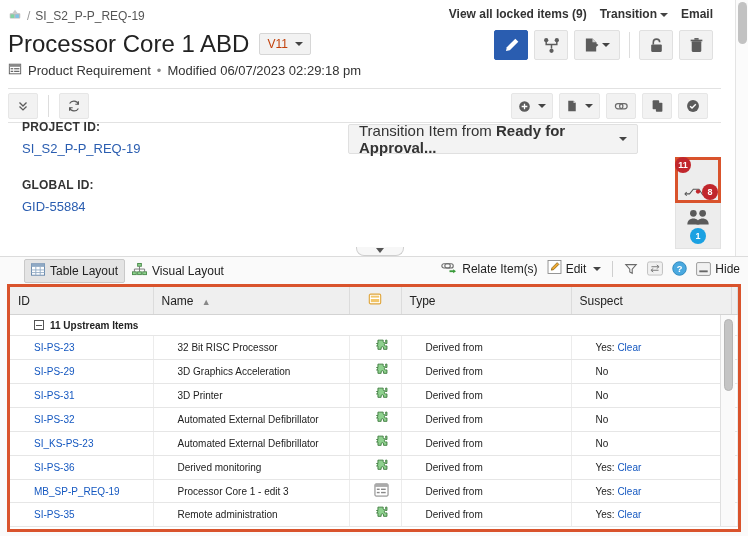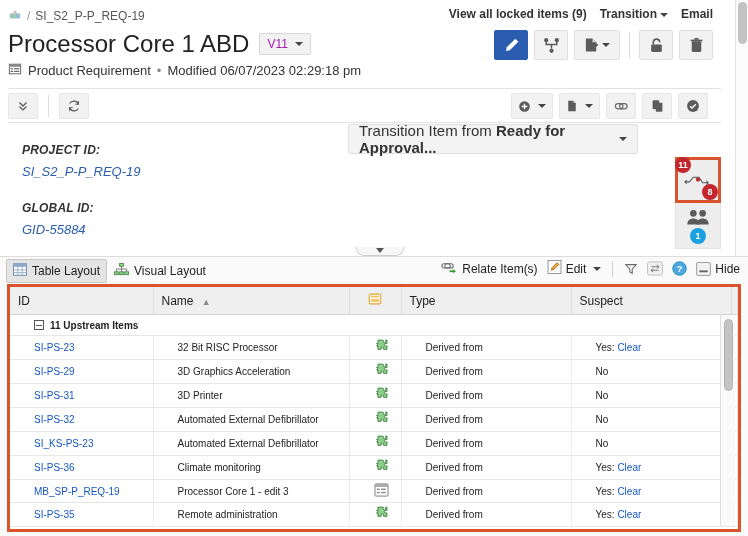--- a/index.html
+++ b/index.html
@@ -44,21 +44,21 @@
   .caret-dn {
     display:inline-block; width:0; height:0; margin-left:3px;
     border-left:4px solid transparent; border-right:4px solid transparent;
     border-top:4px solid #444; vertical-align: middle;
   }
 
   .title-row { position:absolute; top: 30px; left: 8px; display:flex; align-items:center; gap:10px; }
   .page-title { font-size: 24px; color:#222; font-weight: normal; line-height: 28px; }
   .ver-btn {
     background:#f2f2f2; border:1px solid #d6d6d6; border-radius:2px;
-    padding: 2px 7px; font-size: 12px; color:#a21caf; display:flex; align-items:center; gap:4px;
+    padding: 2px 7px; font-size: 12px; color:#c2410c; display:flex; align-items:center; gap:4px;
     height: 22px;
   }
 
   .subtitle { position:absolute; top:62px; left:8px; display:flex; align-items:center; gap:6px; font-size:13px; color:#333; }
   .subtitle .dot { color:#888; }
 
   .action-bar { position:absolute; top: 30px; right: 22px; display:flex; align-items:center; gap:6px; }
   .abtn {
     width: 34px; height: 30px; background:#f2f2f2; border:1px solid #e0e0e0; border-radius:2px;
     display:flex; align-items:center; justify-content:center; color:#5c5c5c;
@@ -73,37 +73,37 @@
   .toolbar2 { position:absolute; top:93px; left:0; right:13px; height:30px; }
   .tb-left { position:absolute; left:8px; top:0; display:flex; align-items:center; gap:7px; }
   .tb-right { position:absolute; right:14px; top:0; display:flex; align-items:center; gap:6px; }
   .tbtn {
     height: 26px; min-width: 30px; padding: 0 6px; background:#f2f2f2; border:1px solid #e6e6e6;
     border-radius:2px; display:flex; align-items:center; justify-content:center; gap:4px; color:#5b5b5b;
   }
   .tb-vsep { width:1px; height:22px; background:#ddd; margin:0 3px; }
 
   
-  .fields { position:absolute; top:143px; left:22px;font-style:italic; }
+  .fields { position:absolute; top:120px; left:22px; }
   .fld-label { font-size:12px; font-weight:bold; color:#333; margin-bottom:7px; letter-spacing:.2px; }
   .fld-link { font-size:13px; color:#2a5db0; margin-bottom:22px; }
 
   .transition-box {
     position:absolute; top:124px; left:348px; width: 290px; height: 30px;
     background:#f3f3f3; border:1px solid #e0e0e0; border-radius:2px;
     display:flex; align-items:center; padding: 0 10px; font-size:15px; color:#333;
     justify-content: space-between;
   }
   .transition-box b { font-weight:bold; }
 
   
   .rail { position:absolute; top:157px; right:14px; width:46px; }
   .rail-cell {
     width:46px; height:46px; background:#ededed; border:1px solid #e2e2e2;
-    display:flex; align-items:center; justify-content:center; position:relative;
+    display:flex; align-items:flex-end; justify-content:center; position:relative;
   }
   .rail-cell.highlight { border:3px solid #d9532c; background:#ededed; }
   .badge {
     position:absolute; background:#c1272d; color:#fff; border-radius:50%;
     font-size:9px; font-weight:bold; display:flex; align-items:center; justify-content:center;
     width:16px; height:16px;
   }
   .badge.blue { background:#1ba1e2; }
   .rail-cell2 {
     width:46px; height:46px; background:#ededed; border:1px solid #e2e2e2; border-top:none;
@@ -120,21 +120,21 @@
   }
   .splitter-handle .tri {
     width:0;height:0;border-left:4px solid transparent;border-right:4px solid transparent;
     border-top:5px solid #555; margin-top:1px;
   }
 
   
   .lower { position:absolute; top:256px; left:0; width:748px; height:280px; background:#fafafa; }
   .tabbar { position:absolute; top:0; left:0; right:0; height:27px; background:#fafafa;
             border-top:1px solid #dcdcdc; }
-  .tabgroup { position:absolute; left:6px; top:2px; display:flex; align-items:flex-end; }
+  .tabgroup { position:absolute; left:0; top:2px; display:flex; align-items:flex-end;padding-left:24px; }
   .tab {
     display:flex; align-items:center; gap:5px; padding:3px 6px; font-size:12px; color:#222;
     border:1px solid transparent; border-radius:2px;
   }
   .tab.active { background:#e4e4e4; border:1px solid #c9c9c9; }
   .lowbar-right { position:absolute; right:8px; top:3px; display:flex; align-items:center; gap:9px; font-size:12px; color:#222; }
   .lowbar-right .grp { display:flex; align-items:center; gap:4px; }
   .lb-sep { width:1px; height:16px; background:#cfcfcf; margin:0 2px; }
 
   
@@ -531,21 +531,21 @@
     <td class="colcenter"><span><svg width="15" height="15" viewBox="0 0 16 16">
                     <path d="M6.2 1.2h3.6v1.5a1.3 1.3 0 102.6 0V1.2h1.4v3.6h-1.5a1.3 1.3 0 100 2.6h1.5v3.6h-3.6V9.5a1.3 1.3 0 10-2.6 0v1.5H4.2V7.4H2.7a1.3 1.3 0 100-2.6h1.5V1.2h2z" fill="#8ed18e" stroke="#3f7d3f" stroke-width="1"></path>
                   </svg></span></td>
     <td>Derived from</td>
     <td><span>No</span> </td>
     <td></td>
   </tr>
 
   <tr>
     <td class="idcell"><a class="link">SI-PS-36</a></td>
-    <td>Climate monitoring</td>
+    <td>Derived monitoring</td>
     <td class="colcenter"><span><svg width="15" height="15" viewBox="0 0 16 16">
                     <path d="M6.2 1.2h3.6v1.5a1.3 1.3 0 102.6 0V1.2h1.4v3.6h-1.5a1.3 1.3 0 100 2.6h1.5v3.6h-3.6V9.5a1.3 1.3 0 10-2.6 0v1.5H4.2V7.4H2.7a1.3 1.3 0 100-2.6h1.5V1.2h2z" fill="#8ed18e" stroke="#3f7d3f" stroke-width="1"></path>
                   </svg></span></td>
     <td>Derived from</td>
     <td><span>Yes:</span> <a class="link">Clear</a></td>
     <td></td>
   </tr>
 
   <tr>
     <td class="idcell"><a class="link">MB_SP-P_REQ-19</a></td>

